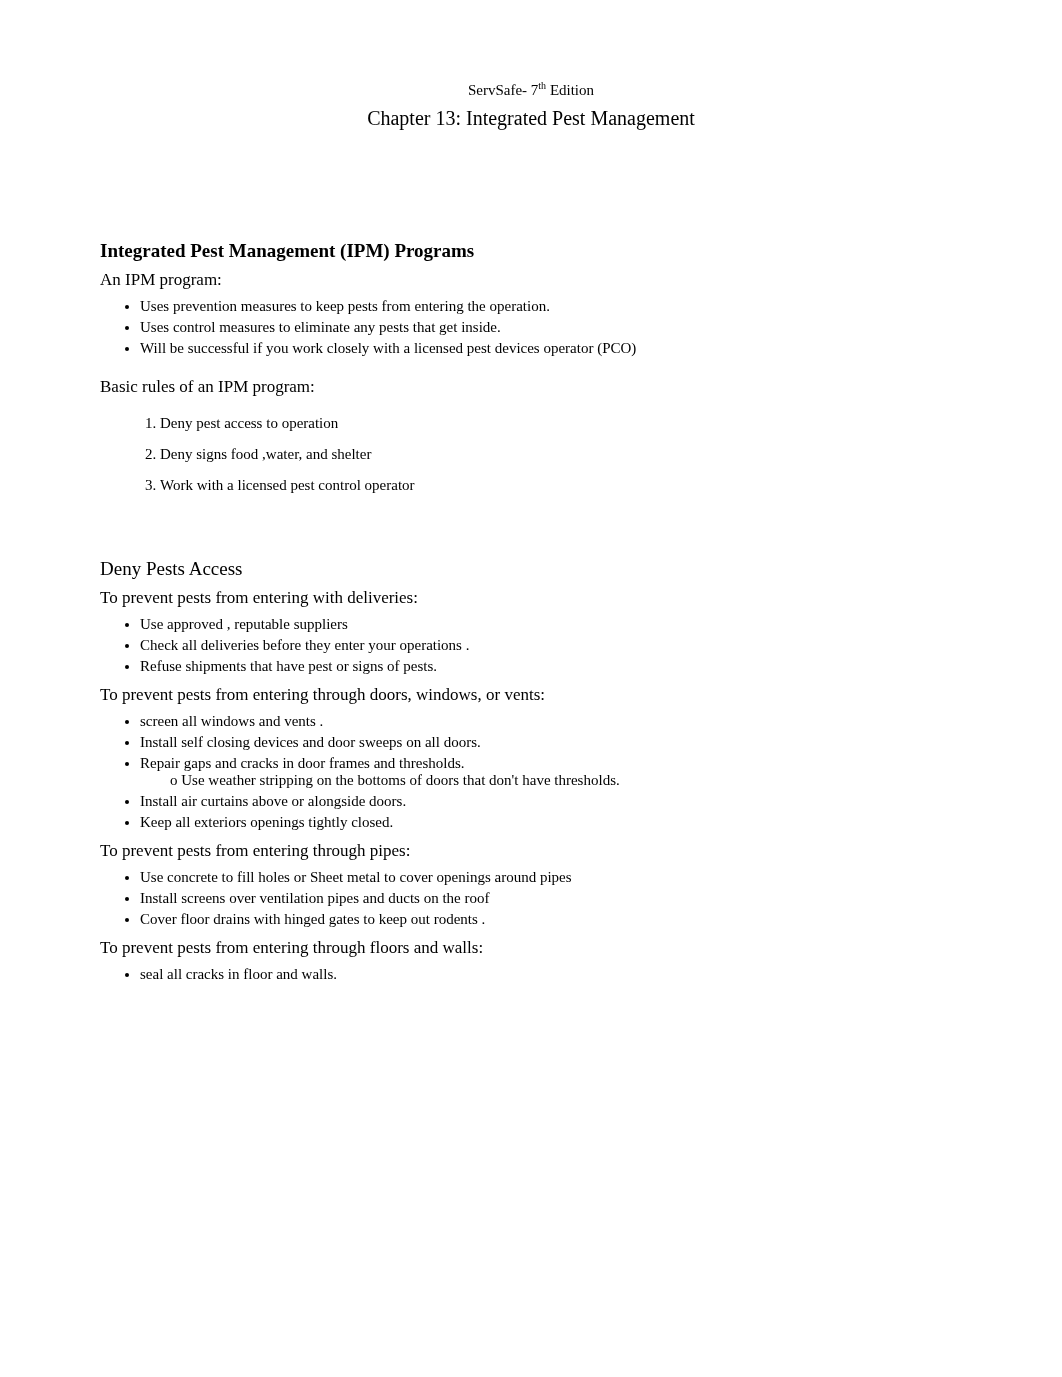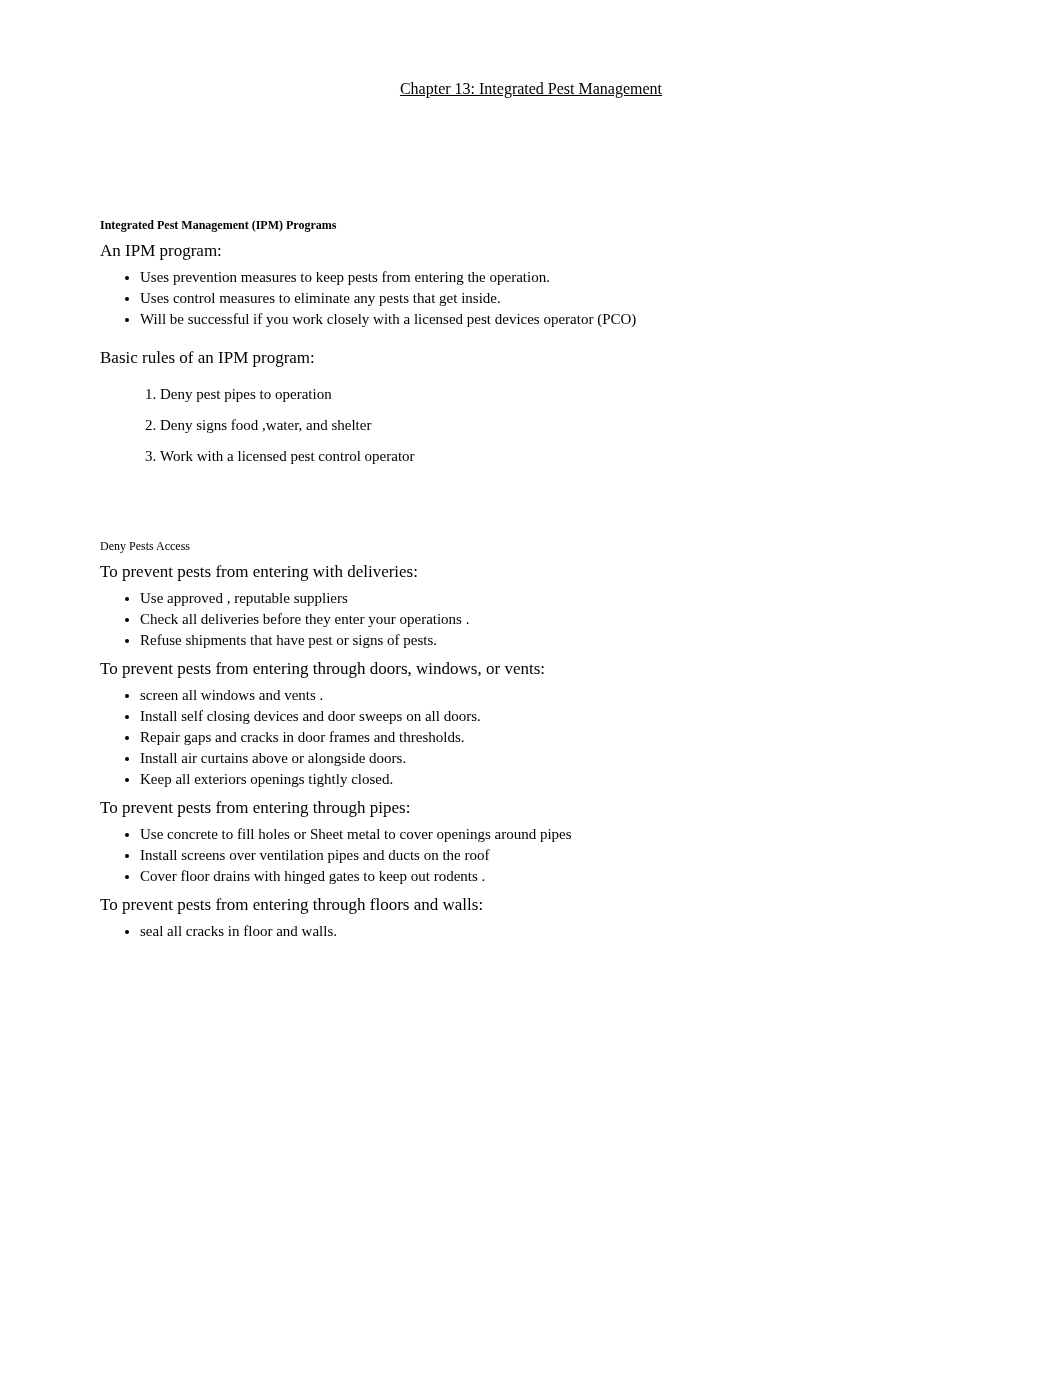--- a/index.html
+++ b/index.html
@@ -22,33 +22,32 @@
       text-align: center;
       margin-bottom: 40px;
     }
 
     .page-title {
       font-size: 15px;
       margin-bottom: 8px;
     }
 
     .page-subtitle {
-      font-size: 16px;
+      font-size: 20px;
       margin-bottom: 16px;
-      text-decoration: underline;
     }
 
     sup {
       font-size: 10px;
     }
 
     .section-heading {
-      font-size: 12px;
+      font-size: 19px;
       font-weight: bold;
-      margin-top: 40px;
+      margin-top: 30px;
       margin-bottom: 8px;
     }
 
     .body-text {
       font-size: 17px;
       margin-bottom: 8px;
     }
 
     ul.bullet-list {
       list-style-type: disc;
@@ -91,20 +90,23 @@
     }
 
     .spacer-sm {
       height: 10px;
     }
   </style>
 </head>
 <body>
 
 <div class="page-header">
+  <div class="page-title">
+    <span>ServSafe-</span> <span>7</span><sup>th</sup><span> Edition</span>
+  </div>
   <div class="page-subtitle">
     <span>Chapter 13: Integrated Pest Management</span>
   </div>
 </div>
 
 <div class="spacer"></div>
 <div class="spacer"></div>
 
 <div class="section-heading">
   <span>Integrated Pest Management (IPM) Programs</span>
@@ -122,21 +124,21 @@
 
 <div class="spacer-sm"></div>
 
 <div class="body-text">
   <span>Basic rules of an IPM program:</span>
 </div>
 
 <div class="spacer-sm"></div>
 
 <ol class="numbered-list">
-  <li><span>Deny pest pipes to operation</span></li>
+  <li><span>Deny pest access to operation</span></li>
   <li><span>Deny signs food ,water, and shelter</span></li>
   <li><span>Work with a licensed pest control operator</span></li>
 </ol>
 
 <div class="spacer"></div>
 
 <div class="section-heading" style="font-weight: normal;">
   <span>Deny Pests Access</span>
 </div>
 
@@ -152,20 +154,23 @@
 
 <div class="body-text">
   <span>To prevent pests from entering through doors, windows, or vents:</span>
 </div>
 
 <ul class="bullet-list">
   <li><span>screen      all windows and  vents  .</span></li>
   <li><span>Install      self closing      devices and  door  sweeps on all doors.</span></li>
   <li>
     <span>Repair  gaps  and      cracks  in door frames and thresholds.</span>
+    <ul class="sub-list">
+      <li><span>Use      weather      stripping on the      bottoms      of doors that don't have thresholds.</span></li>
+    </ul>
   </li>
   <li><span>Install  air    curtains above or alongside doors.</span></li>
   <li><span>Keep all      exteriors      openings      tightly      closed.</span></li>
 </ul>
 
 <div class="body-text">
   <span>To prevent pests from entering through pipes:</span>
 </div>
 
 <ul class="bullet-list">

